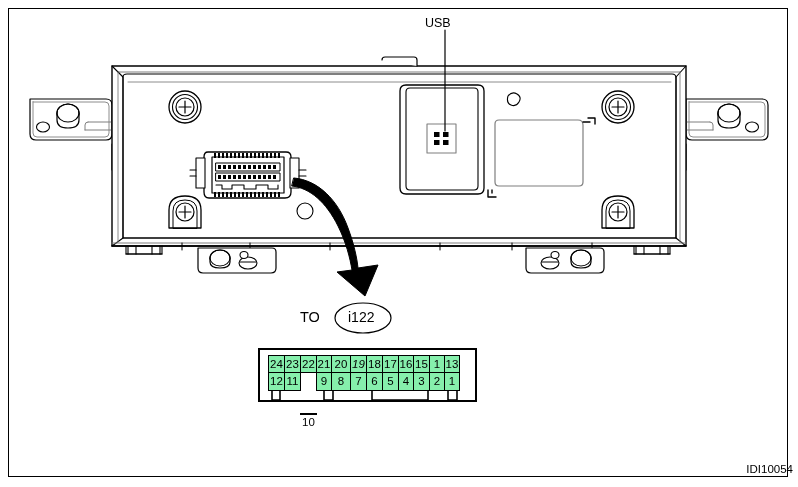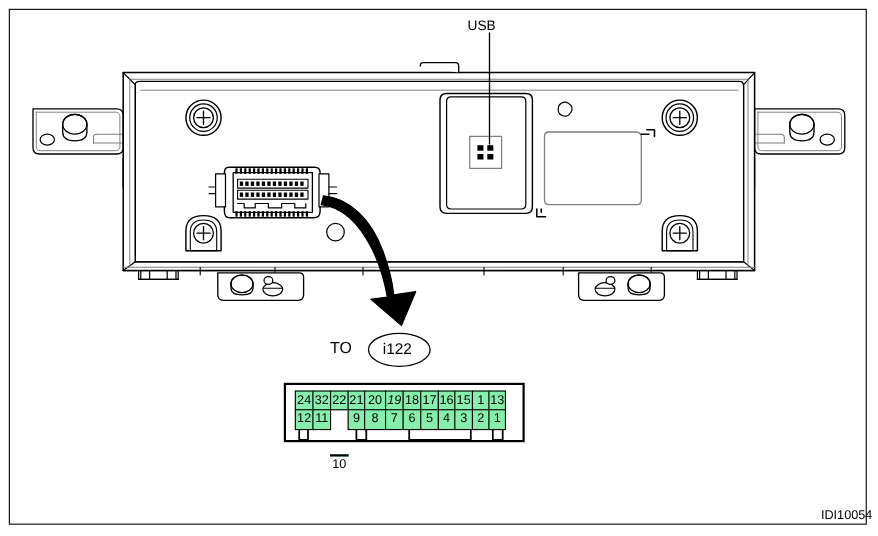--- a/index.html
+++ b/index.html
@@ -367,21 +367,21 @@
   <div class="lbl" id="to-label">TO</div>
 
   <div class="lbl" id="conn-id-label">i122</div>
 
   <div class="lbl" id="figure-id">IDI10054</div>
 
   <div id="pin-table">
     <div id="pin-rows">
       <div class="pin-row top" id="row-top">
           <div class="pin-cell" style="width: 17px;">24</div>
-          <div class="pin-cell" style="width: 17px;">32</div>
+          <div class="pin-cell" style="width: 17px;">23</div>
           <div class="pin-cell" style="width: 17px;">22</div>
           <div class="pin-cell" style="width: 16px;">21</div>
           <div class="pin-cell" style="width: 20px;">20</div>
           <div class="pin-cell" style="width: 17px; font-style: italic;">19</div>
           <div class="pin-cell" style="width: 17px; text-align: center;">18</div>
           <div class="pin-cell" style="width: 17px;">17</div>
           <div class="pin-cell" style="width: 16px;">16</div>
           <div class="pin-cell" style="width: 17px;">15</div>
           <div class="pin-cell" style="width: 16px;">1</div>
           <div class="pin-cell" style="width: 16px;">13</div>

